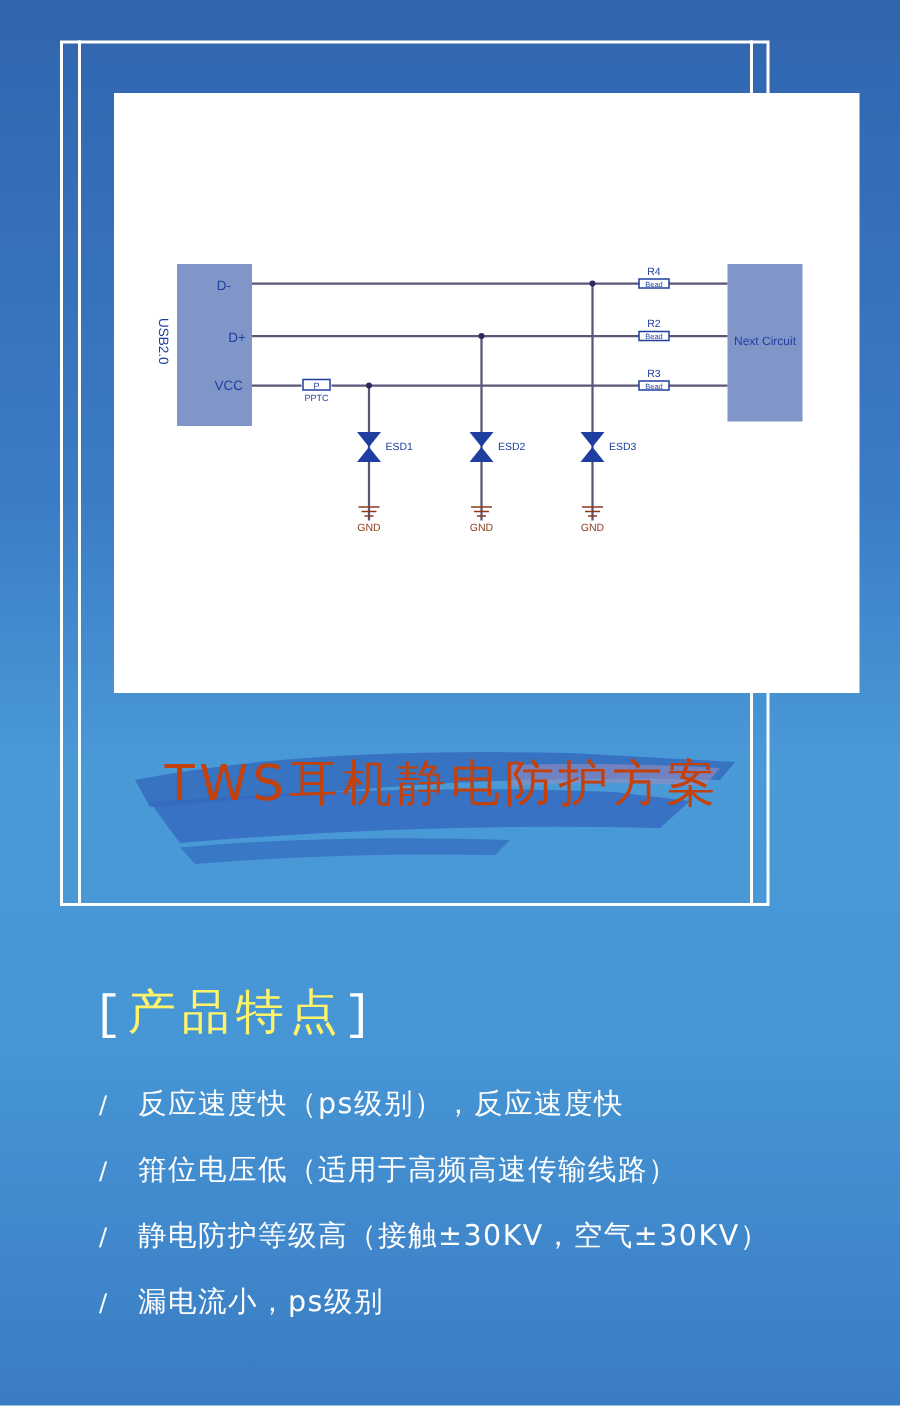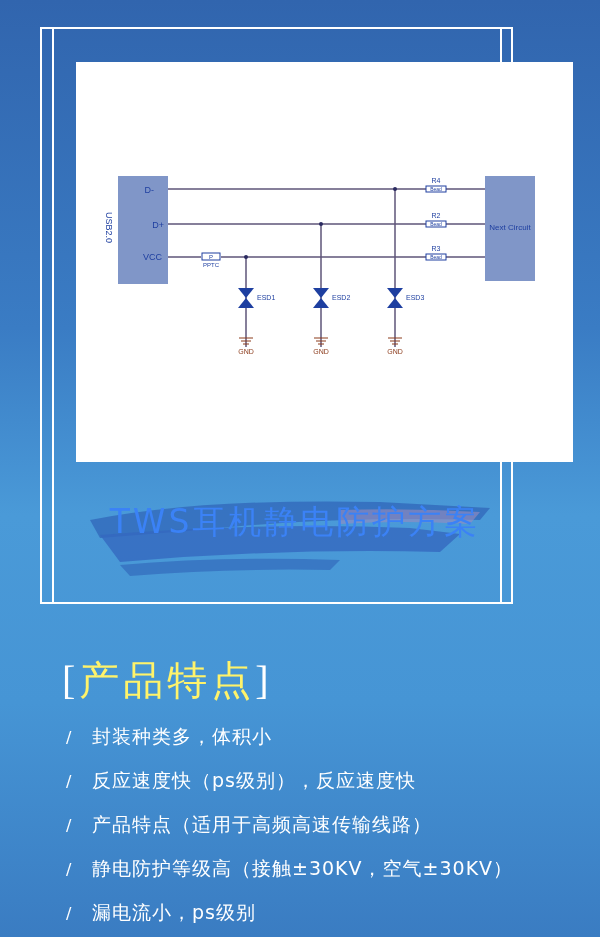--- a/index.html
+++ b/index.html
@@ -5,22 +5,22 @@
   html,body{margin:0;padding:0;}
   body{width:600px;height:937px;position:relative;overflow:hidden;
     font-family:"DejaVu Sans","Liberation Sans",sans-serif;
     background:linear-gradient(180deg,#3165ae 0%,#3a7cc4 35%,#4a9ad8 55%,#4695d5 75%,#3a7cc2 100%);}
   .frame-outer{position:absolute;left:40px;top:27px;width:473px;height:577px;border:2px solid #fff;box-sizing:border-box;}
   .frame-line-l{position:absolute;left:52px;top:27px;width:2px;height:577px;background:#fff;}
   .frame-line-r{position:absolute;left:500px;top:27px;width:2px;height:577px;background:#fff;}
   .panel{position:absolute;left:76px;top:62px;width:497px;height:400px;background:#fff;}
   .panel svg{position:absolute;left:0;top:0;}
   .brush{position:absolute;left:80px;top:490px;width:420px;height:100px;}
-  .title{position:absolute;left:80px;top:500px;width:430px;text-align:center;color:#3b82f6;font-size:33px;letter-spacing:3px;font-family:"DejaVu Sans",sans-serif;font-weight:normal;}
-  .features-head{position:absolute;left:62px;top:653px;color:#fff36a;font-size:40px;letter-spacing:4px;font-family:Liberation Serif, serif;}
+  .title{position:absolute;left:80px;top:500px;width:430px;text-align:center;color:#c2410c;font-size:33px;letter-spacing:3px;font-family:"DejaVu Sans",sans-serif;font-weight:normal;}
+  .features-head{position:absolute;left:62px;top:653px;color:#fff36a;font-size:32px;letter-spacing:4px;font-family:Liberation Mono, monospace;}
   .features-head .br{color:#fff;font-weight:normal;}
   .feat-list{position:absolute;left:66px;top:722px;list-style:none;margin:0;padding:0;}
   .feat-list li{color:#fff;font-size:19px;height:44px;line-height:28px;white-space:nowrap;letter-spacing:1px;}
   .feat-list .slash{display:inline-block;width:26px;font-size:16px;}
   .lbl{font-family:"Liberation Sans",sans-serif;}
 </style>
 </head>
 <body>
 
 <div class="frame-outer"></div>
@@ -110,18 +110,17 @@
   <path d="M40,75 Q140,66 260,70 L250,80 Q150,78 50,86 Z" fill="#2f62b8" opacity="0.6"></path>
 </svg>
 
 <div class="title">TWS耳机静电防护方案</div>
 
 <div class="features-head">
   <span class="br">[</span><span>产品特点</span><span class="br">]</span>
 </div>
 
 <ul class="feat-list">
-  <li><span class="slash">/</span><span>封装种类多，体积小</span></li>
   <li><span class="slash">/</span><span>反应速度快（ps级别），反应速度快</span></li>
-  <li><span class="slash">/</span><span>产品特点（适用于高频高速传输线路）</span></li>
+  <li><span class="slash">/</span><span>箝位电压低（适用于高频高速传输线路）</span></li>
   <li><span class="slash">/</span><span>静电防护等级高（接触±30KV，空气±30KV）</span></li>
   <li><span class="slash">/</span><span>漏电流小，ps级别</span></li>
 </ul>
 
 </body></html>

